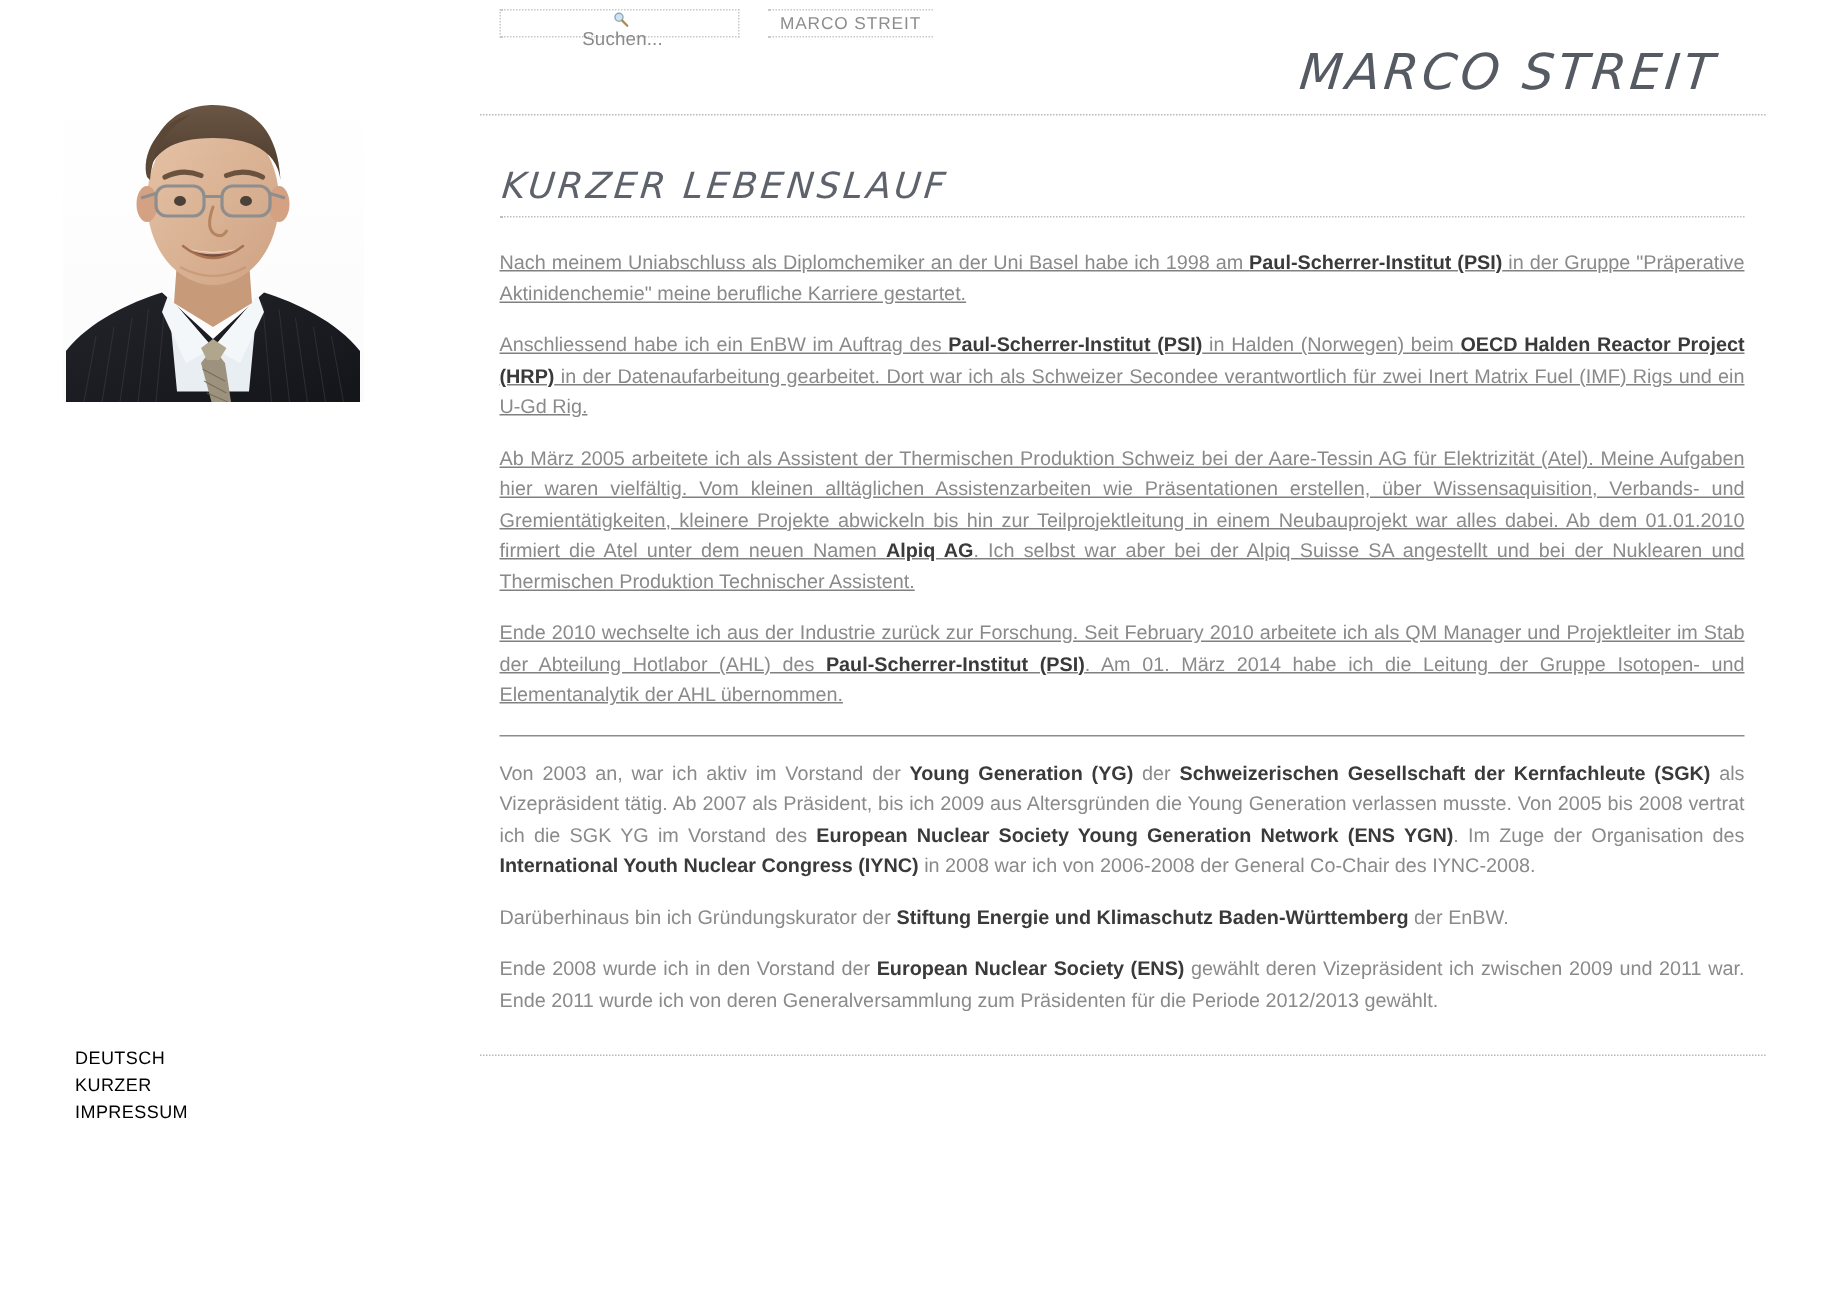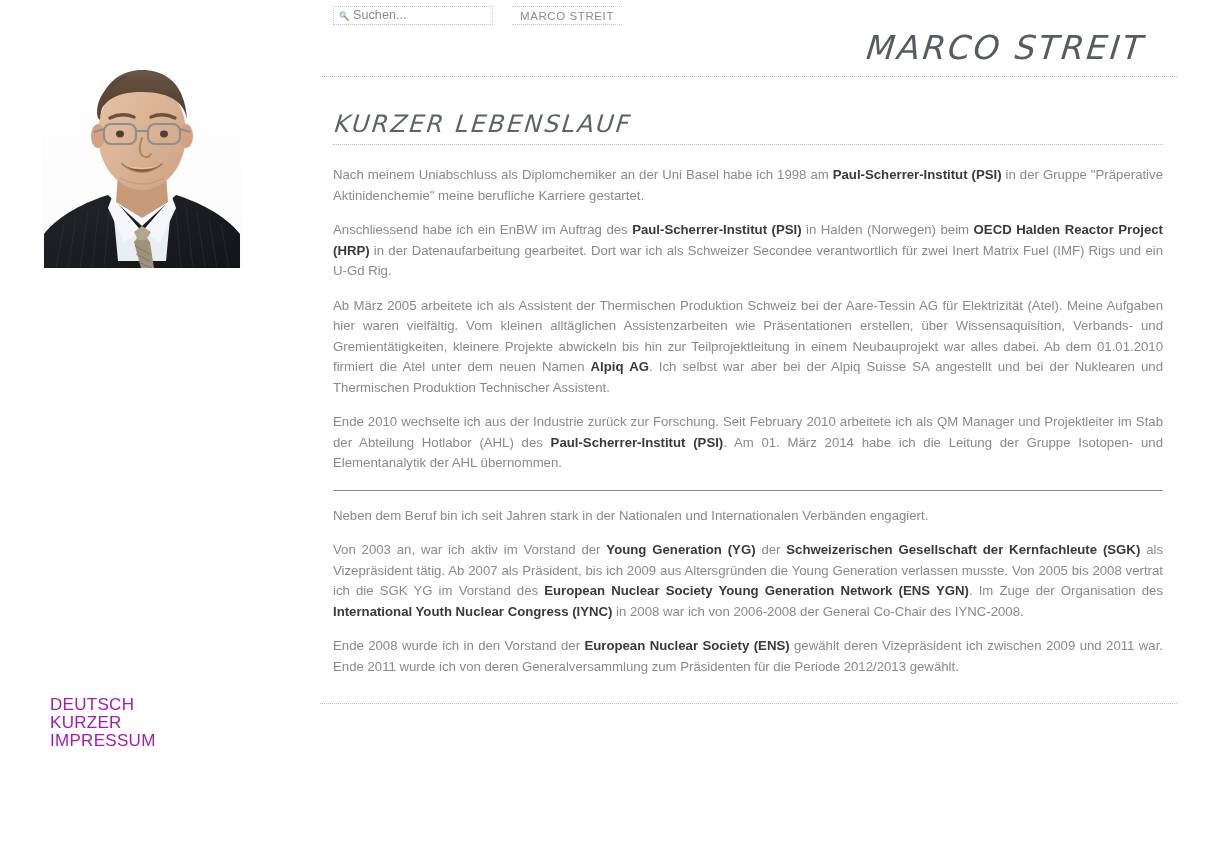--- a/index.html
+++ b/index.html
@@ -28,20 +28,21 @@
     left: 333px;
     top: 6px;
     width: 160px;
     height: 19px;
     border: 1px dotted #c8c8c8;
     box-sizing: border-box;
     display: flex;
     align-items: center;
     padding-left: 4px;
     background: #fff;
+    flex-direction: column;
   }
   .search-icon {
     width: 12px;
     height: 12px;
     margin-right: 3px;
     flex: 0 0 auto;
     display: block;
   }
   .search-text {
     font-size: 12.5px;
@@ -80,23 +81,23 @@
   }
   .photo svg { display:block; width:201px; height:212px; }
 
   .leftmenu {
     position: absolute;
     left: 50px;
     top: 696px;
     width: 220px;
   }
   .leftmenu-item {
-    font-size: 17px;
+    font-size: 12px;
     line-height: 18px;
-    color: #a21caf;
+    color: #000000;
     letter-spacing: .3px;
     white-space: nowrap;
   }
 
   
   .content {
     position: absolute;
     left: 320px;
     top: 28px;
     width: 857px;
@@ -155,21 +156,21 @@
   p.para + p.para { margin-top: 14px; }
   .para b, .para strong {
     font-weight: bold;
     color: #3a3a3a;
   }
   .sep-solid {
     border-bottom: 1px solid #8c8c8c;
     height: 0;
     margin: 16px 0 15px 0;
   }
-  .body-block { margin-top: 20px; }
+  .body-block { margin-top: 20px; text-decoration: underline; }
   .bottom-rule {
     border-bottom: 1px dotted #b9b9b9;
     height: 0;
     margin-top: 26px;
   }
 </style>
 </head>
 <body>
 
 <div class="topbar">
@@ -293,20 +294,20 @@
     <div class="body-block" id="top-paras">
         <p class="para"><span>Nach meinem Uniabschluss als Diplomchemiker an der Uni Basel habe ich 1998 am </span><b>Paul-Scherrer-Institut (PSI)</b><span> in der Gruppe "Präperative Aktinidenchemie" meine berufliche Karriere gestartet.</span></p>
         <p class="para"><span>Anschliessend habe ich ein EnBW im Auftrag des </span><b>Paul-Scherrer-Institut (PSI)</b><span> in Halden (Norwegen) beim </span><b>OECD Halden Reactor Project (HRP)</b><span> in der Datenaufarbeitung gearbeitet. Dort war ich als Schweizer Secondee verantwortlich für zwei Inert Matrix Fuel (IMF) Rigs und ein U-Gd Rig.</span></p>
         <p class="para"><span>Ab März 2005 arbeitete ich als Assistent der Thermischen Produktion Schweiz bei der Aare-Tessin AG für Elektrizität (Atel). Meine Aufgaben hier waren vielfältig. Vom kleinen alltäglichen Assistenzarbeiten wie Präsentationen erstellen, über Wissensaquisition, Verbands- und Gremientätigkeiten, kleinere Projekte abwickeln bis hin zur Teilprojektleitung in einem Neubauprojekt war alles dabei. Ab dem 01.01.2010 firmiert die Atel unter dem neuen Namen </span><b>Alpiq AG</b><span>. Ich selbst war aber bei der Alpiq Suisse SA angestellt und bei der Nuklearen und Thermischen Produktion Technischer Assistent.</span></p>
         <p class="para"><span>Ende 2010 wechselte ich aus der Industrie zurück zur Forschung. Seit February 2010 arbeitete ich als QM Manager und Projektleiter im Stab der Abteilung Hotlabor (AHL) des </span><b>Paul-Scherrer-Institut (PSI)</b><span>. Am 01. März 2014 habe ich die Leitung der Gruppe Isotopen- und Elementanalytik der AHL übernommen.</span></p>
       </div>
 
     <div class="sep-solid"></div>
 
     <div id="bottom-paras">
-        <p class="para"><span>Neben dem Beruf bin ich seit Jahren stark in der Nationalen und Internationalen Verbänden engagiert.</span></p>
         <p class="para"><span>Von 2003 an, war ich aktiv im Vorstand der </span><b>Young Generation (YG)</b><span> der </span><b>Schweizerischen Gesellschaft der Kernfachleute (SGK)</b><span> als Vizepräsident tätig. Ab 2007 als Präsident, bis ich 2009 aus Altersgründen die Young Generation verlassen musste. Von 2005 bis 2008 vertrat ich die SGK YG im Vorstand des </span><b>European Nuclear Society Young Generation Network (ENS YGN)</b><span>. Im Zuge der Organisation des </span><b>International Youth Nuclear Congress (IYNC)</b><span> in 2008 war ich von 2006-2008 der General Co-Chair des IYNC-2008.</span></p>
+        <p class="para"><span>Darüberhinaus bin ich Gründungskurator der </span><b>Stiftung Energie und Klimaschutz Baden-Württemberg</b><span> der EnBW.</span></p>
         <p class="para"><span>Ende 2008 wurde ich in den Vorstand der </span><b>European Nuclear Society (ENS)</b><span> gewählt deren Vizepräsident ich zwischen 2009 und 2011 war. Ende 2011 wurde ich von deren Generalversammlung zum Präsidenten für die Periode 2012/2013 gewählt.</span></p>
       </div>
   </div>
 
   <div class="bottom-rule"></div>
 </div>
 
 </body></html>

